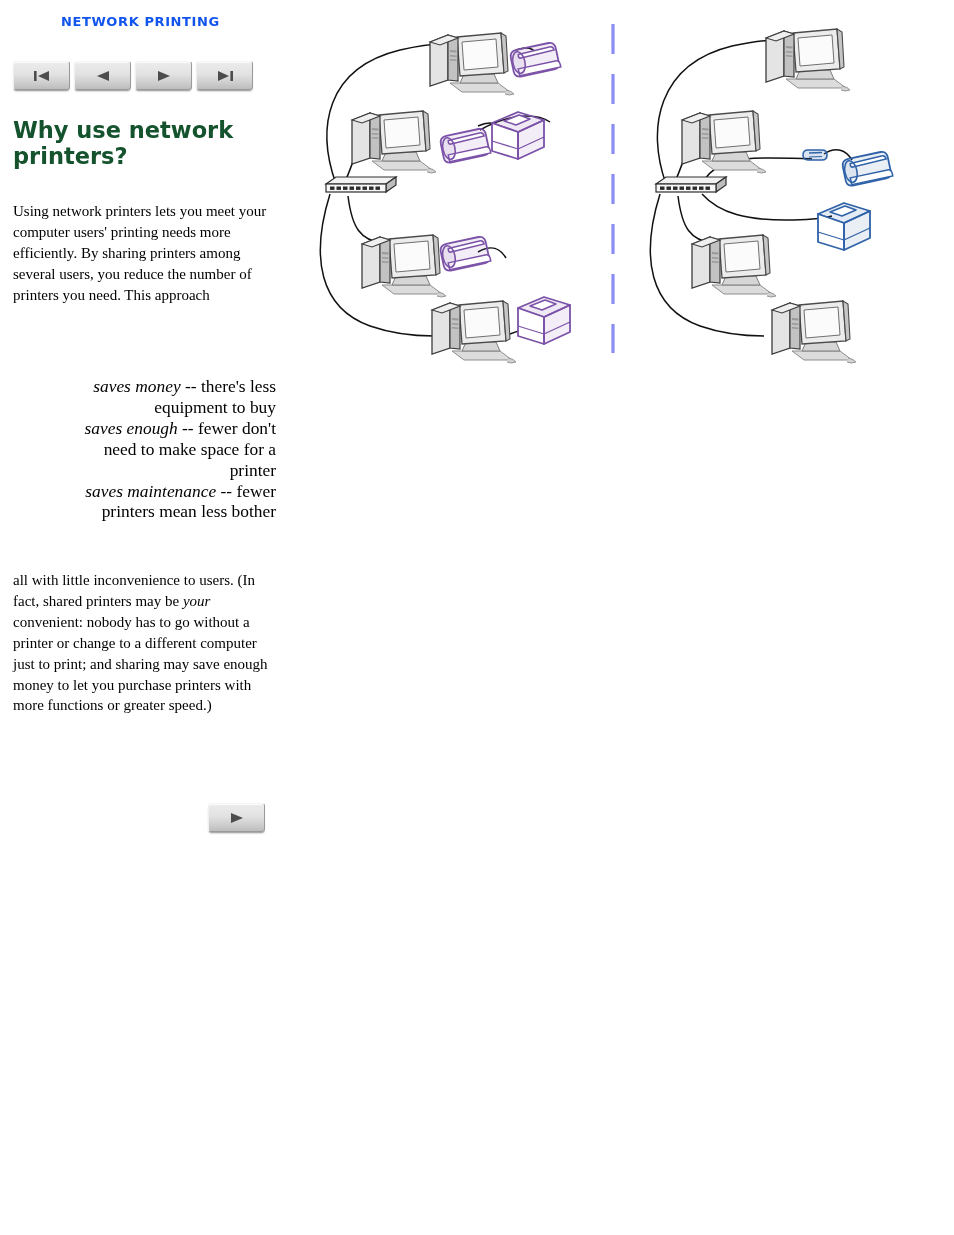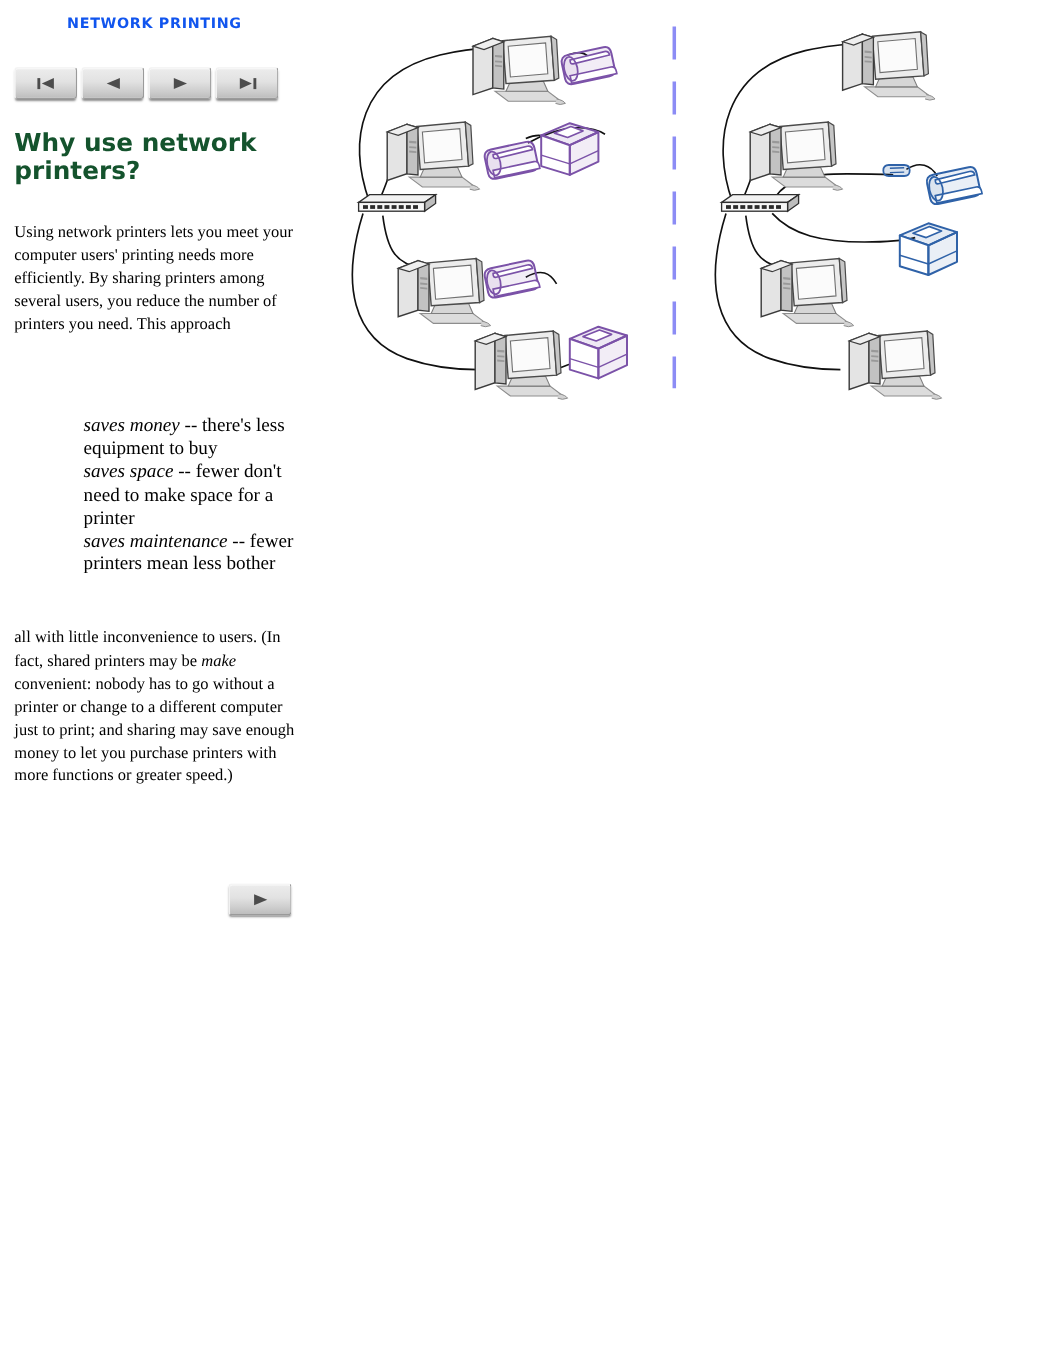--- a/index.html
+++ b/index.html
@@ -87,20 +87,21 @@
   #benefits-list {
     position: absolute;
     left: 76px; top: 376px;
     width: 200px;
     font-size: 17.4px;
     line-height: 20.9px;
     color: #000000;
     margin: 0;
     padding: 0;
     list-style: none;
+    text-align: right;
   }
   #benefits-list li { margin: 0; padding: 0; }
   .term { font-style: italic; }
   em { font-style: italic; }
 
   #next-button-bottom {
     position: absolute;
     left: 208px; top: 803px;
   }
 
@@ -157,25 +158,25 @@
     </div>
 
   </div>
 
   <h1 id="page-title">Why use network printers?</h1>
 
   <p class="body-par" id="intro-paragraph">Using network printers lets you meet your computer users' printing needs more efficiently. By sharing printers among several users, you reduce the number of printers you need. This approach</p>
 
   <ul id="benefits-list">
     <li><span class="term">saves money</span><span> -- there's less equipment to buy</span></li>
-    <li><span class="term">saves space</span><span> -- fewer don't need to make space for a printer</span></li>
+    <li><span class="term">saves enough</span><span> -- fewer don't need to make space for a printer</span></li>
     <li><span class="term">saves maintenance</span><span> -- fewer printers mean less bother</span></li>
   </ul>
 
-  <p class="body-par" id="closing-paragraph"><span>all with little inconvenience to users. (In fact, shared printers may be </span><em>make</em><span> convenient: nobody has to go without a printer or change to a different computer just to print; and sharing may save enough money to let you purchase printers with more functions or greater speed.)</span></p>
+  <p class="body-par" id="closing-paragraph"><span>all with little inconvenience to users. (In fact, shared printers may be </span><em>your</em><span> convenient: nobody has to go without a printer or change to a different computer just to print; and sharing may save enough money to let you purchase printers with more functions or greater speed.)</span></p>
 
   <div id="next-button-bottom">
     <div class="nav-btn">
       <span>
         <svg width="22" height="14" viewBox="0 0 22 14">
           <path d="M5 2 L5 12 L17 7 Z" fill="#4c4c4c"></path>
         </svg>
       </span>
     </div>
   </div>

